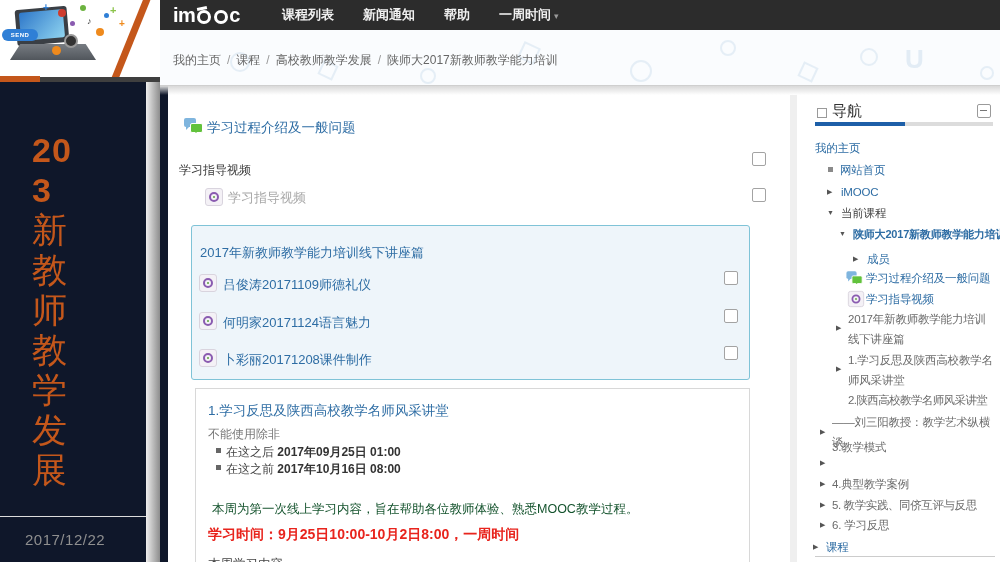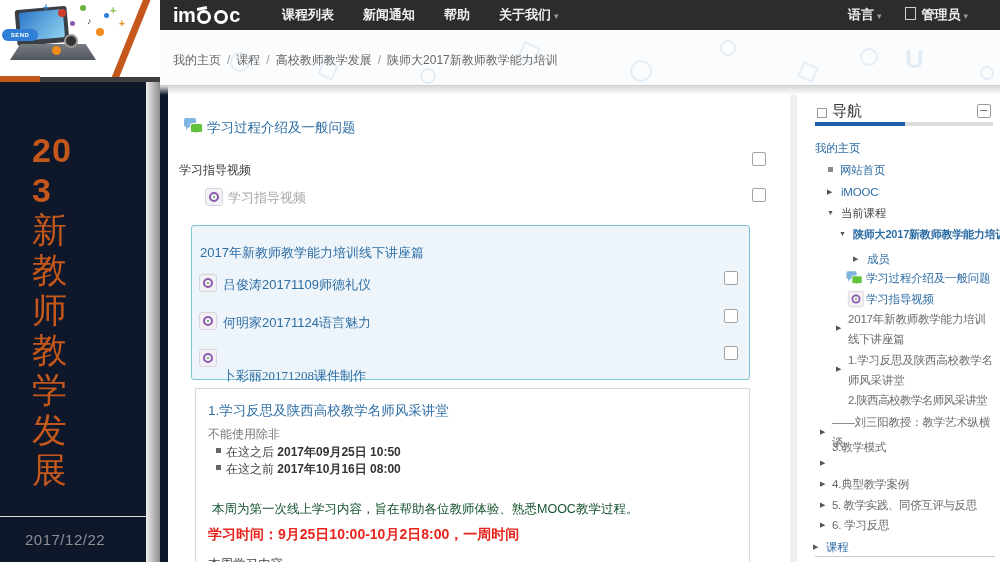--- a/index.html
+++ b/index.html
@@ -139,25 +139,21 @@
   <div class="logo">
     <span>im</span>
       <span class="logo-o cap"></span>
       <span class="logo-o"></span>
       <span>c</span>
   </div>
   <div class="nav-items">
     <span class="nav-item">课程列表</span>
     <span class="nav-item">新闻通知</span>
     <span class="nav-item">帮助</span>
-    <span class="nav-item"><span>关于我们</span><span class="caret">▾</span></span>
-  </div>
-  <div class="nav-right">
-    <span class="nav-item"><span>语言</span><span class="caret">▾</span></span>
-    <span class="nav-item"><span class="imgbox"></span><span>管理员</span><span class="caret">▾</span></span>
+    <span class="nav-item"><span>一周时间</span><span class="caret">▾</span></span>
   </div>
 </div>
 
 <div class="crumbbar">
   <div class="doodle ring" style="left:70px;top:22px;width:16px;height:16px;"></div>
   <div class="doodle sq" style="left:160px;top:32px;width:12px;height:12px;"></div>
   <div class="doodle ring" style="left:260px;top:38px;width:12px;height:12px;"></div>
   <div class="doodle sq" style="left:360px;top:14px;width:14px;height:14px;"></div>
   <div class="doodle ring" style="left:470px;top:30px;width:18px;height:18px;"></div>
   <div class="doodle ring" style="left:560px;top:10px;width:12px;height:12px;"></div>
@@ -186,28 +182,28 @@
 
 <div class="bluebox">
   <a class="link bluebox-title">2017年新教师教学能力培训线下讲座篇</a>
   <div class="media-icon bb-icon" style="top:48px;"></div>
   <a class="link bb-item" style="top:50px;">吕俊涛20171109师德礼仪</a>
   <div class="checkbox" style="right:11px;top:45px;left:auto;"></div>
   <div class="media-icon bb-icon" style="top:86px;"></div>
   <a class="link bb-item" style="top:88px;">何明家20171124语言魅力</a>
   <div class="checkbox" style="right:11px;top:83px;left:auto;"></div>
   <div class="media-icon bb-icon" style="top:123px;"></div>
-  <a class="link bb-item" style="top:141px;font-family:Liberation Serif, serif;">卜彩丽20171208课件制作</a>
+  <a class="link bb-item" style="top:125px;">卜彩丽20171208课件制作</a>
   <div class="checkbox" style="right:11px;top:120px;left:auto;"></div>
 </div>
 
 <div class="whitebox">
   <a class="link wb-title">1.学习反思及陕西高校教学名师风采讲堂</a>
   <div class="wb-restrict">不能使用除非</div>
-  <div class="wb-bullet" style="top:55px;"><span>在这之后</span> <b>2017年09月25日 10:50</b></div>
+  <div class="wb-bullet" style="top:55px;"><span>在这之后</span> <b>2017年09月25日 01:00</b></div>
   <div class="wb-bullet" style="top:72px;"><span>在这之前</span> <b>2017年10月16日 08:00</b></div>
   <div class="wb-para">本周为第一次线上学习内容，旨在帮助各位教师体验、熟悉MOOC教学过程。</div>
   <div class="wb-red">学习时间：9月25日10:00-10月2日8:00，一周时间</div>
   <div class="wb-cutoff">本周学习内容</div>
 </div>
 
 <div class="mid-strip"></div>
 
 <div class="navblk-dock"></div>
 <div class="navblk-title">导航</div>

